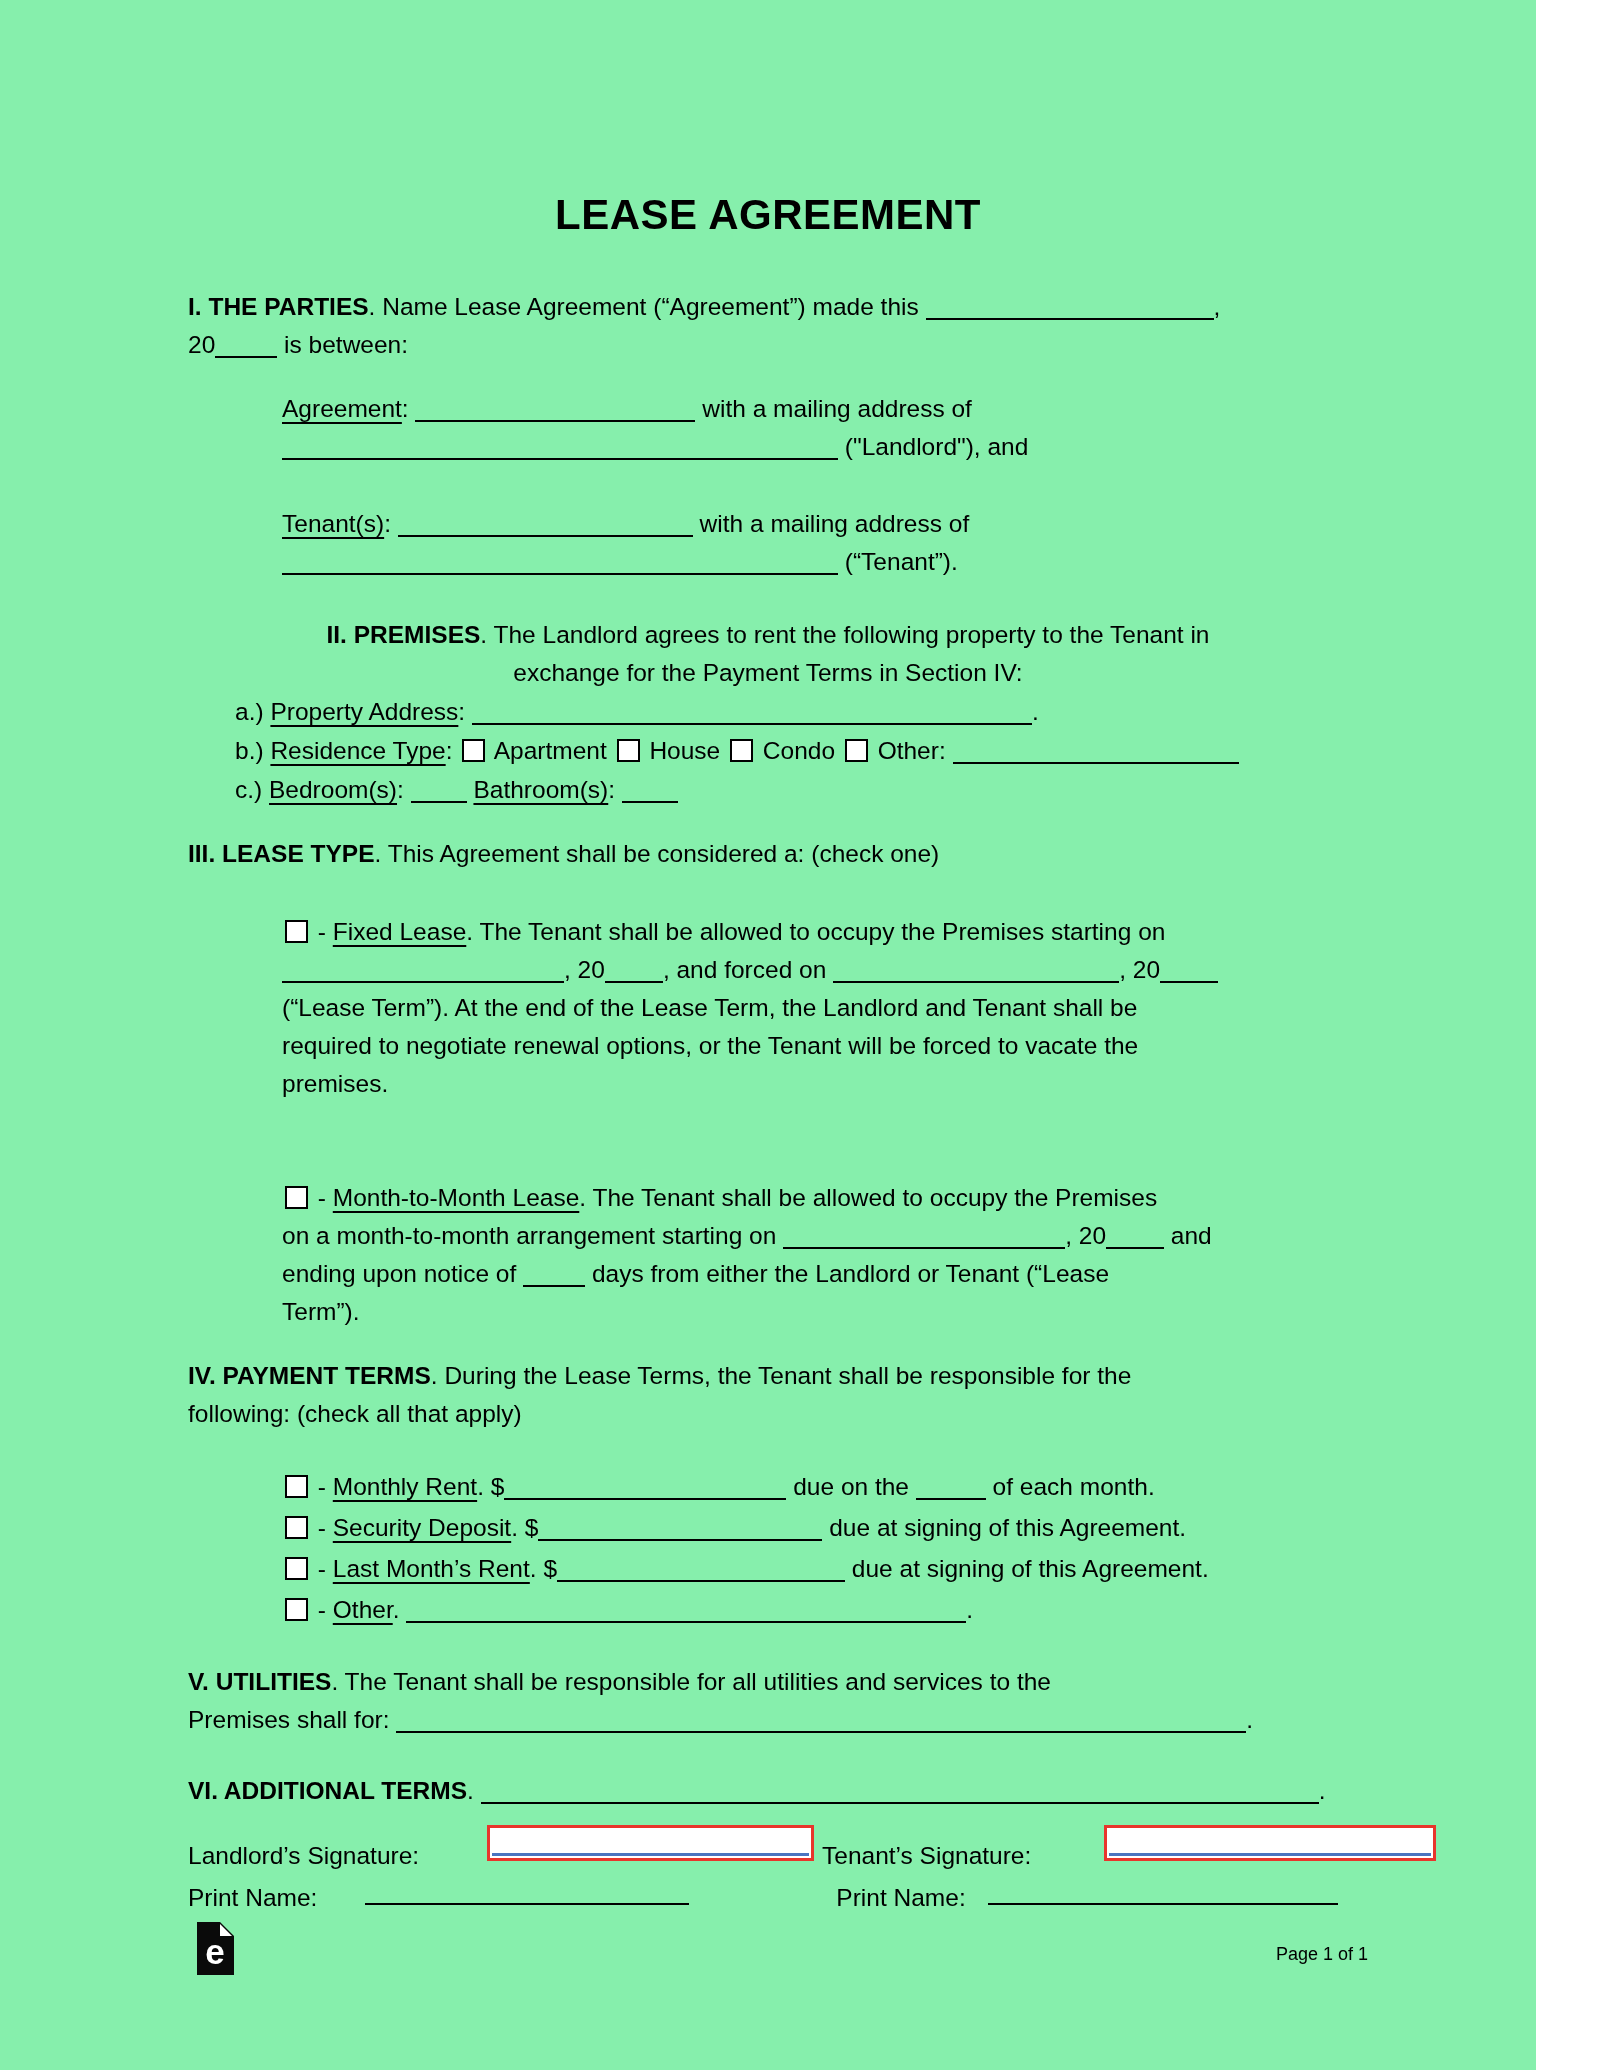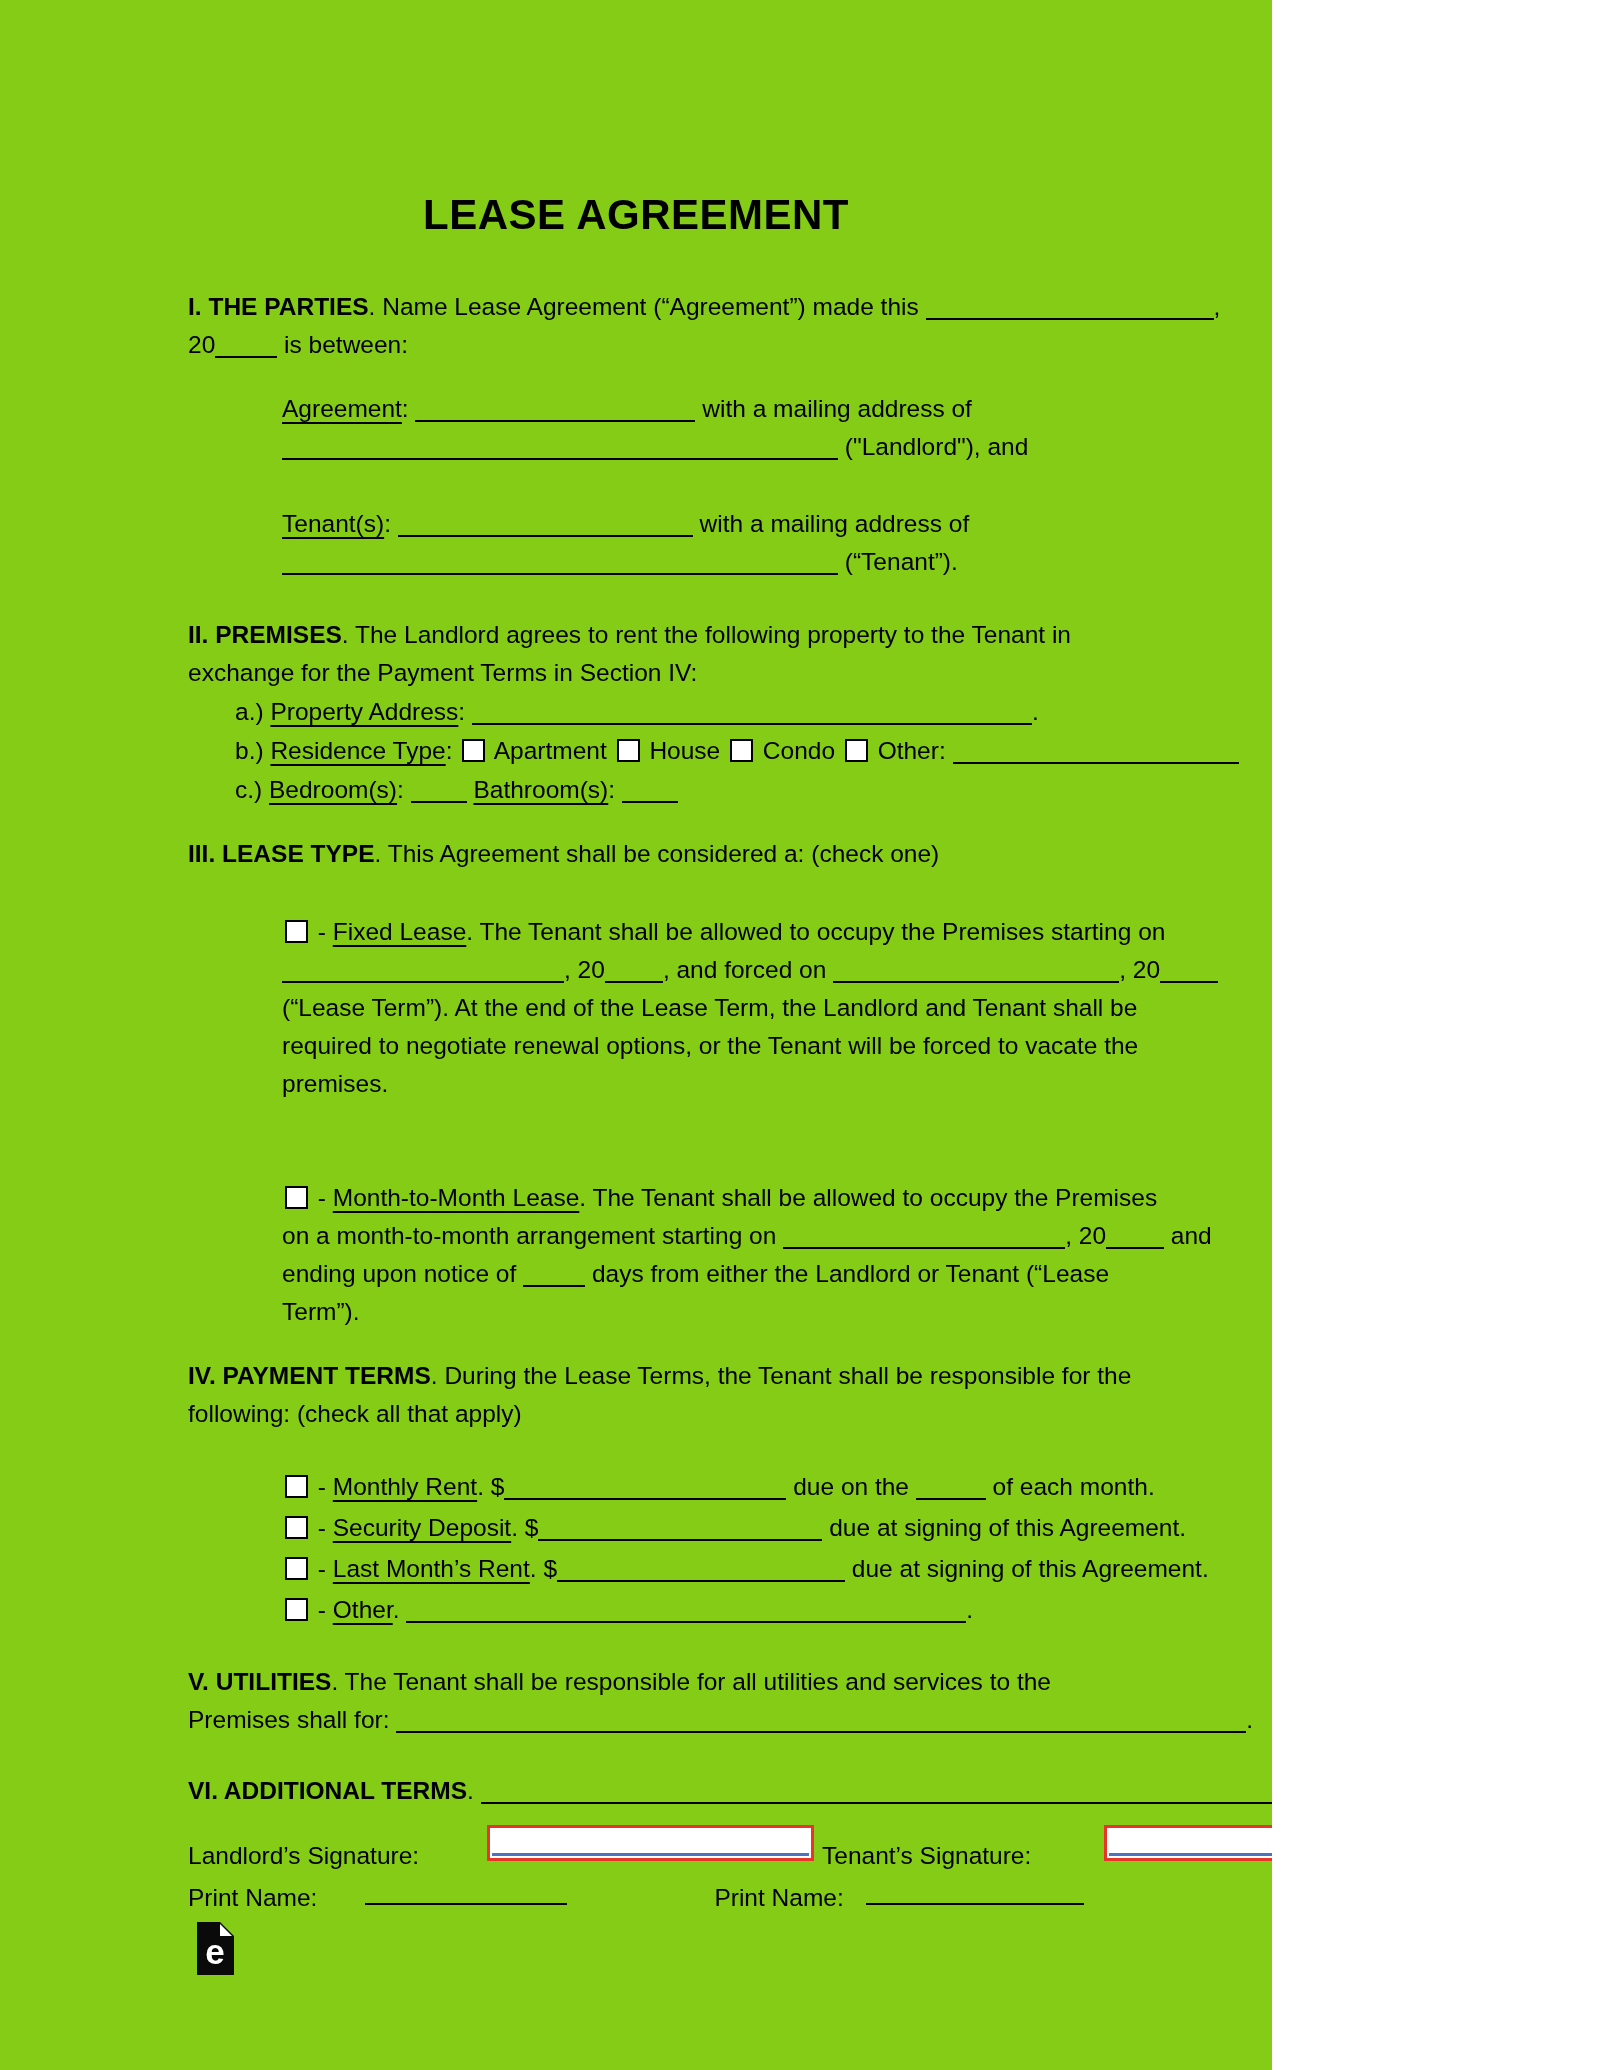--- a/index.html
+++ b/index.html
@@ -1,19 +1,19 @@
 <!DOCTYPE html>
 <html><head>
 <meta charset="utf-8">
 <style>
   html,body{margin:0;padding:0;background:#ffffff;}
   .page{
     position:relative;
-    width:1272px;height:2070px;
-    background:#84cc16;
+    width:1536px;height:2070px;
+    background:#86efac;
     color:#000;
     font-family:"Liberation Sans","DejaVu Sans",sans-serif;
     font-size:24.5px;line-height:38px;
     padding:0 188px;box-sizing:border-box;
     overflow:hidden;
   }
   .title{
     margin:0;padding-top:192px;
     text-align:center;
     font-size:42px;line-height:46px;font-weight:700;
@@ -80,21 +80,21 @@
         <div class="tline"><span class="seg-p">20</span><span class="blank" style="width: 62px;"></span><span class="seg-p"> is between:</span></div>
       </div>
       <div class="block" style="margin-top: 26px; padding-left: 94px;">
         <div class="tline"><span class="seg-u">Agreement</span><span class="seg-p">: </span><span class="blank" style="width: 280px;"></span><span class="seg-p"> with a mailing address of</span></div>
         <div class="tline"><span class="blank" style="width: 556px;"></span><span class="seg-p"> ("Landlord"), and</span></div>
       </div>
       <div class="block" style="margin-top: 39px; padding-left: 94px;">
         <div class="tline"><span class="seg-u">Tenant(s)</span><span class="seg-p">: </span><span class="blank" style="width: 295px;"></span><span class="seg-p"> with a mailing address of</span></div>
         <div class="tline"><span class="blank" style="width: 556px;"></span><span class="seg-p"> (“Tenant”).</span></div>
       </div>
-      <div class="block" style="margin-top: 35px;">
+      <div class="block" style="margin-top: 35px; text-align: center;">
         <div class="tline"><span class="seg-b">II. PREMISES</span><span class="seg-p">. The Landlord agrees to rent the following property to the Tenant in</span></div>
         <div class="tline"><span class="seg-p">exchange for the Payment Terms in Section IV:</span></div>
       </div>
       <div class="block" style="margin-top: 0px; padding-left: 47px; line-height: 39px;">
         <div class="tline"><span class="seg-p">a.) </span><span class="seg-u">Property Address</span><span class="seg-p">: </span><span class="blank" style="width: 560px;"></span><span class="seg-p">.</span></div>
         <div class="tline"><span class="seg-p">b.) </span><span class="seg-u">Residence Type</span><span class="seg-p">: </span><span class="checkbox"></span><span class="seg-p"> Apartment </span><span class="checkbox"></span><span class="seg-p"> House </span><span class="checkbox"></span><span class="seg-p"> Condo </span><span class="checkbox"></span><span class="seg-p"> Other: </span><span class="blank" style="width: 286px;"></span></div>
         <div class="tline"><span class="seg-p">c.) </span><span class="seg-u">Bedroom(s)</span><span class="seg-p">: </span><span class="blank" style="width: 56px;"></span><span class="seg-p"> </span><span class="seg-u">Bathroom(s)</span><span class="seg-p">: </span><span class="blank" style="width: 56px;"></span></div>
       </div>
       <div class="block" style="margin-top: 26px;">
         <div class="tline"><span class="seg-b">III. LEASE TYPE</span><span class="seg-p">. This Agreement shall be considered a: (check one)</span></div>

